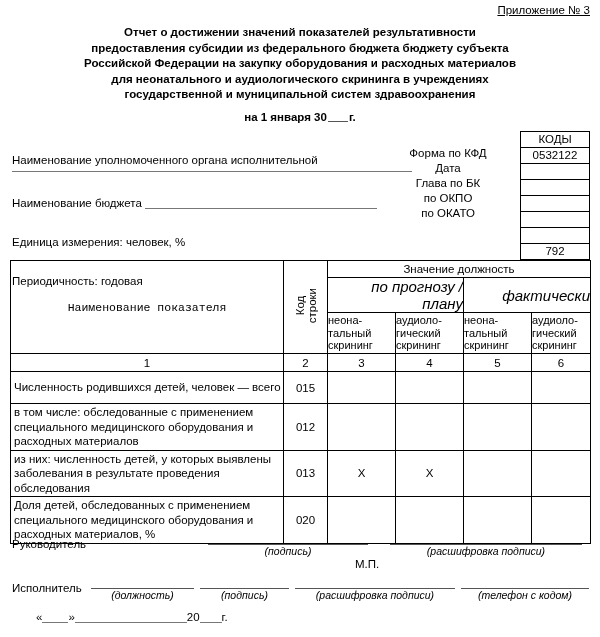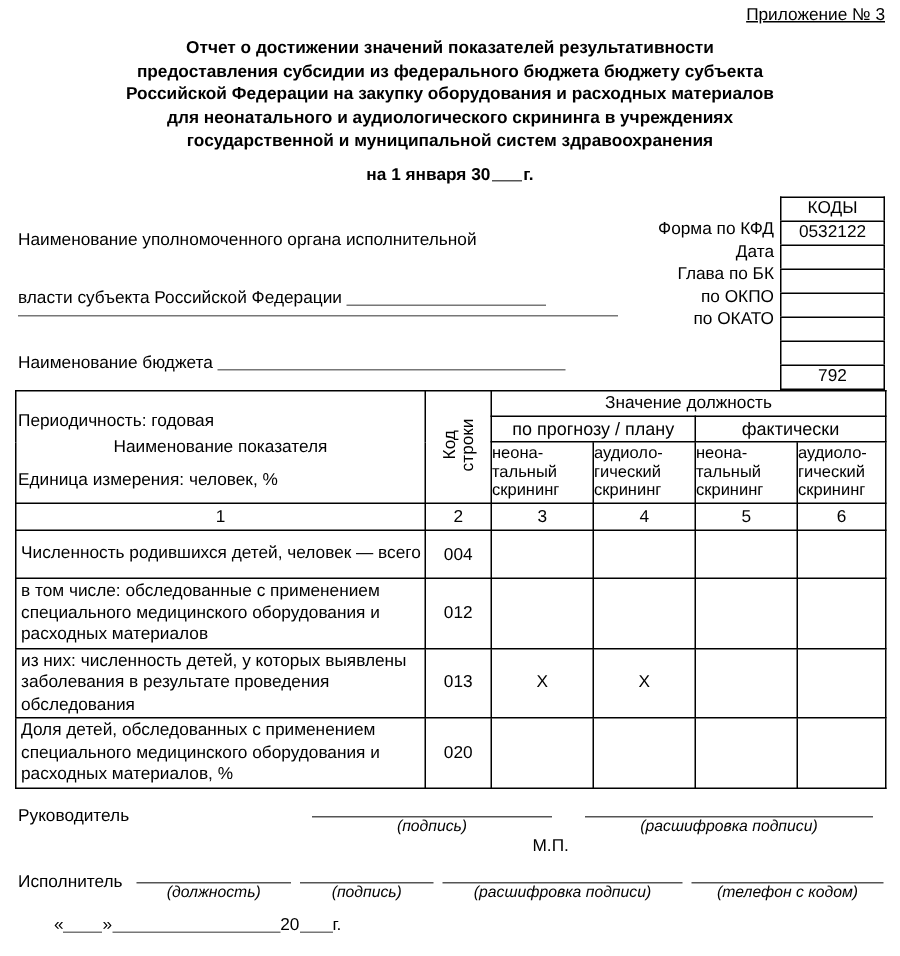--- a/index.html
+++ b/index.html
@@ -108,20 +108,21 @@
     top: 131px;
     left: 380px;
     width: 136px;
     font-size: 11.5px;
     text-align: right;
   }
   .codes-labels div {
     height: 15px;
     line-height: 15px;
     white-space: nowrap;
+    text-align: center;
   }
   .codes-labels .spacer { visibility: hidden; }
 
   
   .main-table {
     position: absolute;
     top: 260px;
     left: 10px;
     width: 580px;
     border-collapse: collapse;
@@ -139,20 +140,21 @@
 
   .c-name   { width: 273px; }
   .c-code   { width: 44px; }
   .c-data   { width: 68px; }
   .c-data-l { width: 59px; }
 
   .h-name {
     text-align: center;
     font-size: 11.5px;
     height: 72px;
+    font-family: Liberation Mono, monospace;
   }
   .h-code {
     text-align: center;
     height: 72px;
     position: relative;
   }
   .h-code-inner {
     writing-mode: vertical-rl;
     transform: rotate(180deg);
     display: inline-block;
@@ -160,23 +162,24 @@
     line-height: 12px;
     text-align: center;
     white-space: pre-line;
   }
   .h-top {
     text-align: center;
     font-size: 11.5px;
     height: 16px;
   }
   .h-mid {
-    text-align: center;
-    font-size: 12px;
+    text-align: right;
+    font-size: 15px;
     height: 16px;
+    font-style: italic;
   }
   .h-sub {
     text-align: left;
     font-size: 11px;
     line-height: 12.5px;
     height: 40px;
   }
   .numrow td {
     text-align: center;
     font-size: 11.5px;
@@ -272,25 +275,24 @@
   <span class="title-line">для неонатального и аудиологического скрининга в учреждениях</span>
   <span class="title-line">государственной и муниципальной систем здравоохранения</span>
 </div>
 
 <div class="date-line">
   <span>на 1 января 30</span><span class="blank-s"></span><span>г.</span>
 </div>
 
 <div class="hdr-fields">
   <div class="hdr-line">Наименование уполномоченного органа исполнительной</div>
-  <div class="hdr-line"><span>власти субъекта Российской Федерации</span> <span class="fill fill-w1"></span></div>
   <div class="hdr-rule"></div>
   <div class="hdr-line"><span>Наименование бюджета</span> <span class="fill fill-w3"></span></div>
+  <div class="hdr-line">Единица измерения: человек, %</div>
   <div class="hdr-line">Периодичность: годовая</div>
-  <div class="hdr-line">Единица измерения: человек, %</div>
 </div>
 
 <div class="codes-labels">
   <div class="spacer">КОДЫ</div>
   <div>Форма по КФД</div>
   <div>Дата</div>
   <div>Глава по БК</div>
   <div>по ОКПО</div>
   <div>по ОКАТО</div>
   <div></div>
@@ -366,21 +368,21 @@
       <td>2</td>
       <td>3</td>
       <td>4</td>
       <td>5</td>
       <td>6</td>
     </tr>
   </thead>
   <tbody>
     <tr class="body-row row-h1">
       <td class="cell-name">Численность родившихся детей, человек — всего</td>
-      <td class="cell-code">004</td>
+      <td class="cell-code">015</td>
       <td class="cell-val"></td>
       <td class="cell-val"></td>
       <td class="cell-val"></td>
       <td class="cell-val"></td>
     </tr>
     <tr class="body-row row-h2">
       <td class="cell-name">в том числе: обследованные с применением специального медицинского оборудования и расходных материалов</td>
       <td class="cell-code">012</td>
       <td class="cell-val"></td>
       <td class="cell-val"></td>

